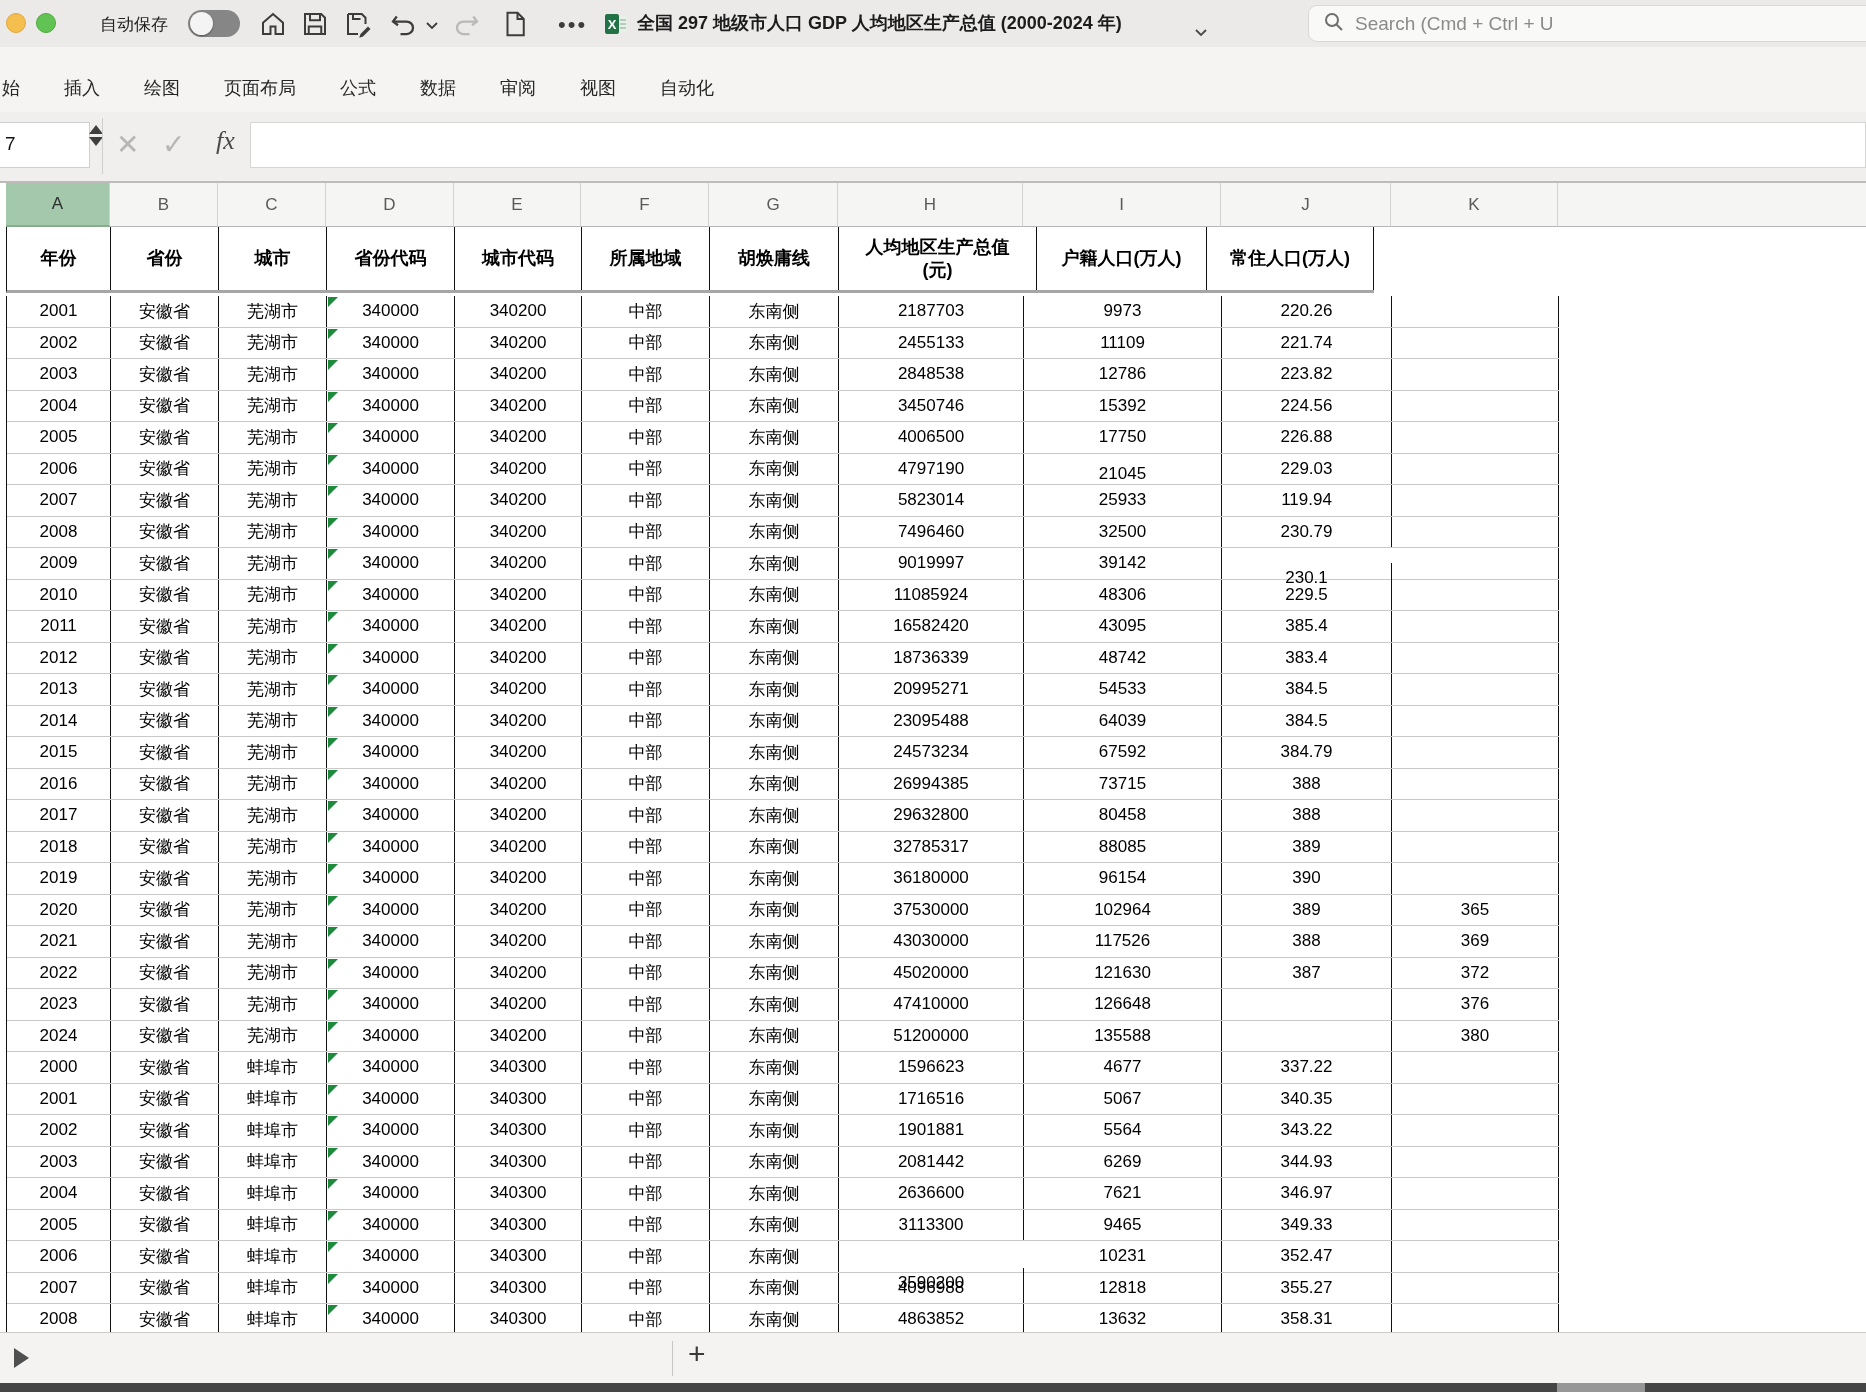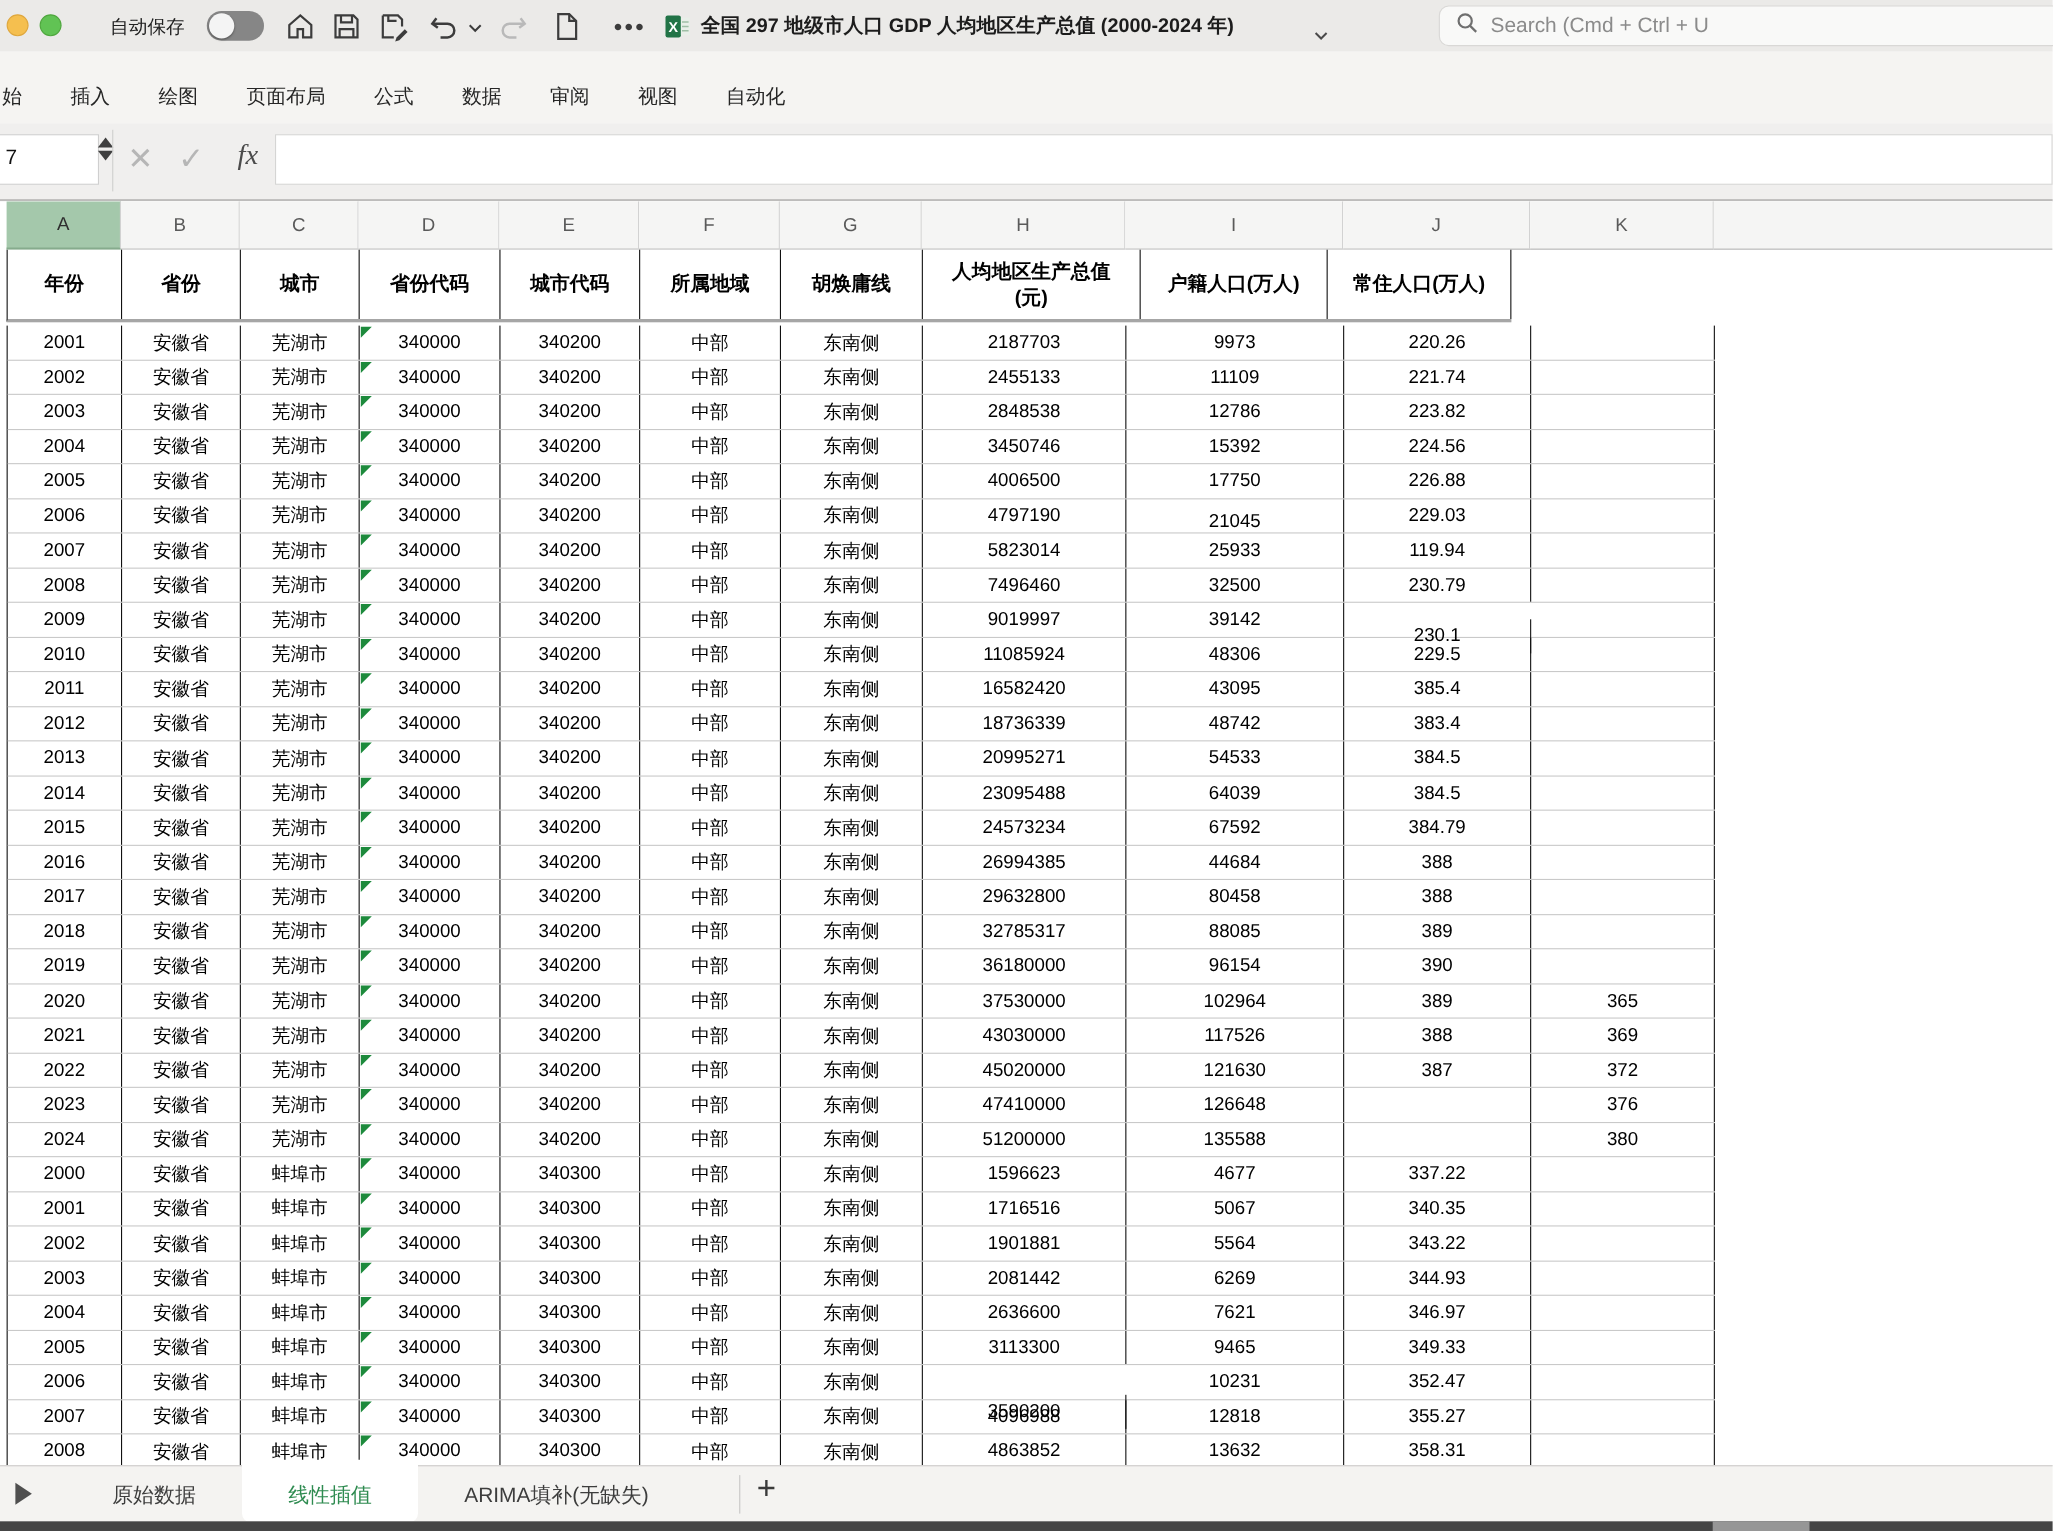--- a/index.html
+++ b/index.html
@@ -786,21 +786,21 @@
         <div class="dcell" style="width: 128px;">
           <span>中部</span>
         </div>
         <div class="dcell" style="width: 129px;">
           <span>东南侧</span>
         </div>
         <div class="dcell" style="width: 185px;">
           <span>26994385</span>
         </div>
         <div class="dcell" style="width: 198px;">
-          <span>44684</span>
+          <span>73715</span>
         </div>
         <div class="dcell" style="width: 170px;">
           <span>388</span>
         </div>
         <div class="dcell" style="width: 167px;">
           <span></span>
         </div>
       </div>
       <div class="drow">
         <div class="dcell" style="width: 104px;">
@@ -1413,24 +1413,19 @@
         <div class="dcell" style="width: 167px;">
           <span></span>
         </div>
       </div>
     </div>
 
 </div>
 
 <div id="sheetbar">
   <div id="sheet-nav"></div>
-  <div id="sheet-tabs">
-      <div class="stab">原始数据</div>
-      <div class="stab active">线性插值</div>
-      <div class="stab">ARIMA填补(无缺失)</div>
-    </div>
   <div id="tab-divider"></div>
   <span id="add-sheet">+</span>
 </div>
 
 <div id="bottom-strip">
   <div id="bottom-strip-thumb"></div>
 </div>
 
 </body></html>

